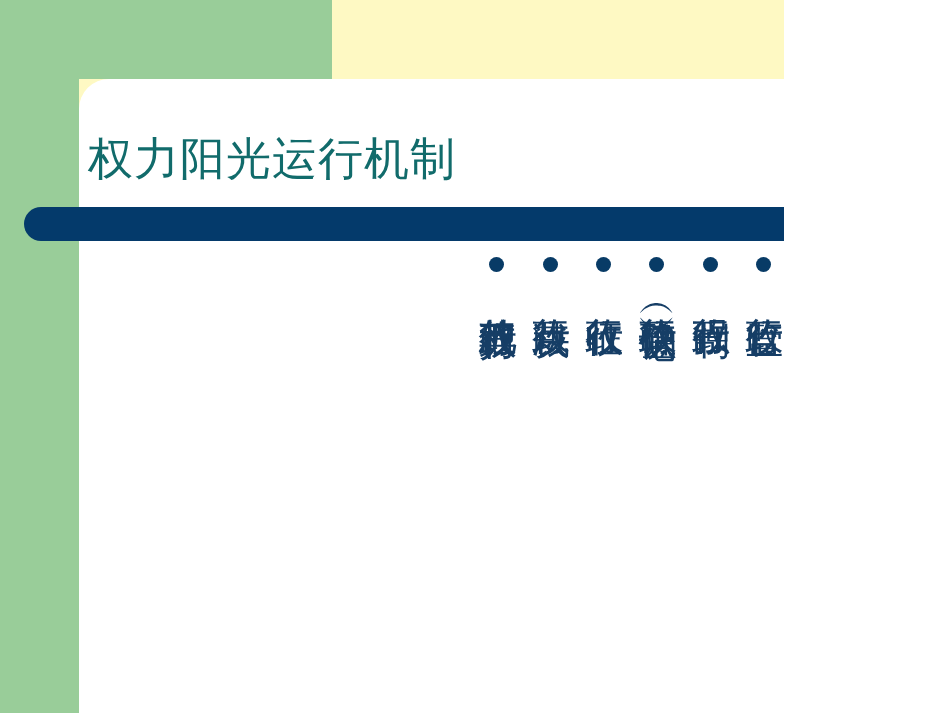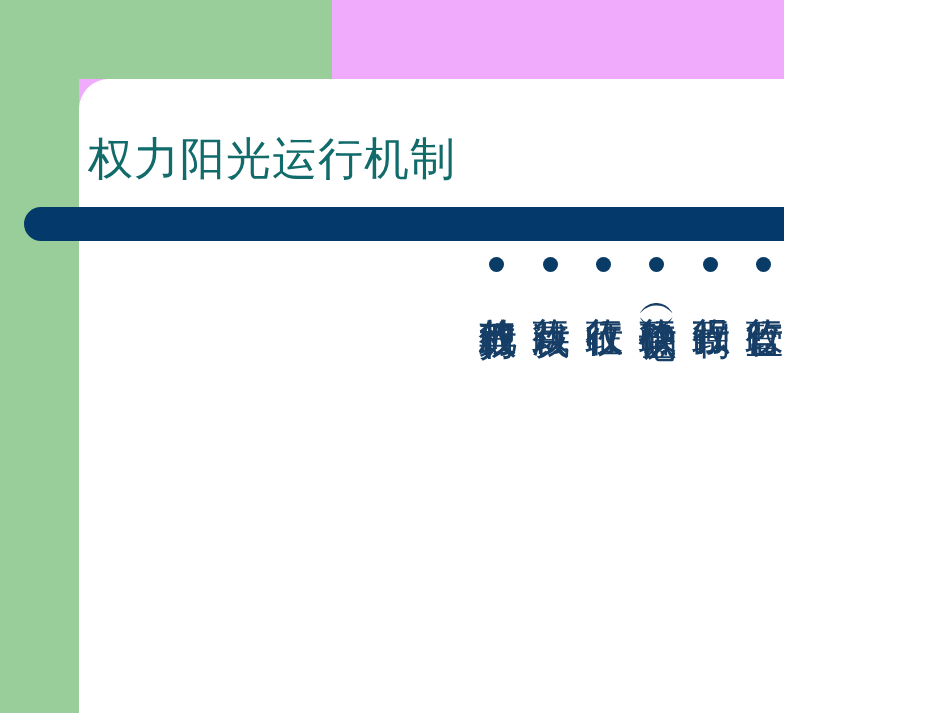--- a/index.html
+++ b/index.html
@@ -9,21 +9,21 @@
     background: #ffffff;
   }
   body {
     font-family: "DejaVu Serif", "Liberation Serif", serif;
   }
 
   #slide {
     position: relative;
     width: 784px;
     height: 713px;
-    background: #f0abfc;
+    background: #fef9c3;
     overflow: hidden;
     text-decoration: underline;
   }
 
   
   .green-upper {
     position: absolute;
     left: 0;
     top: 0;
     width: 332px;

